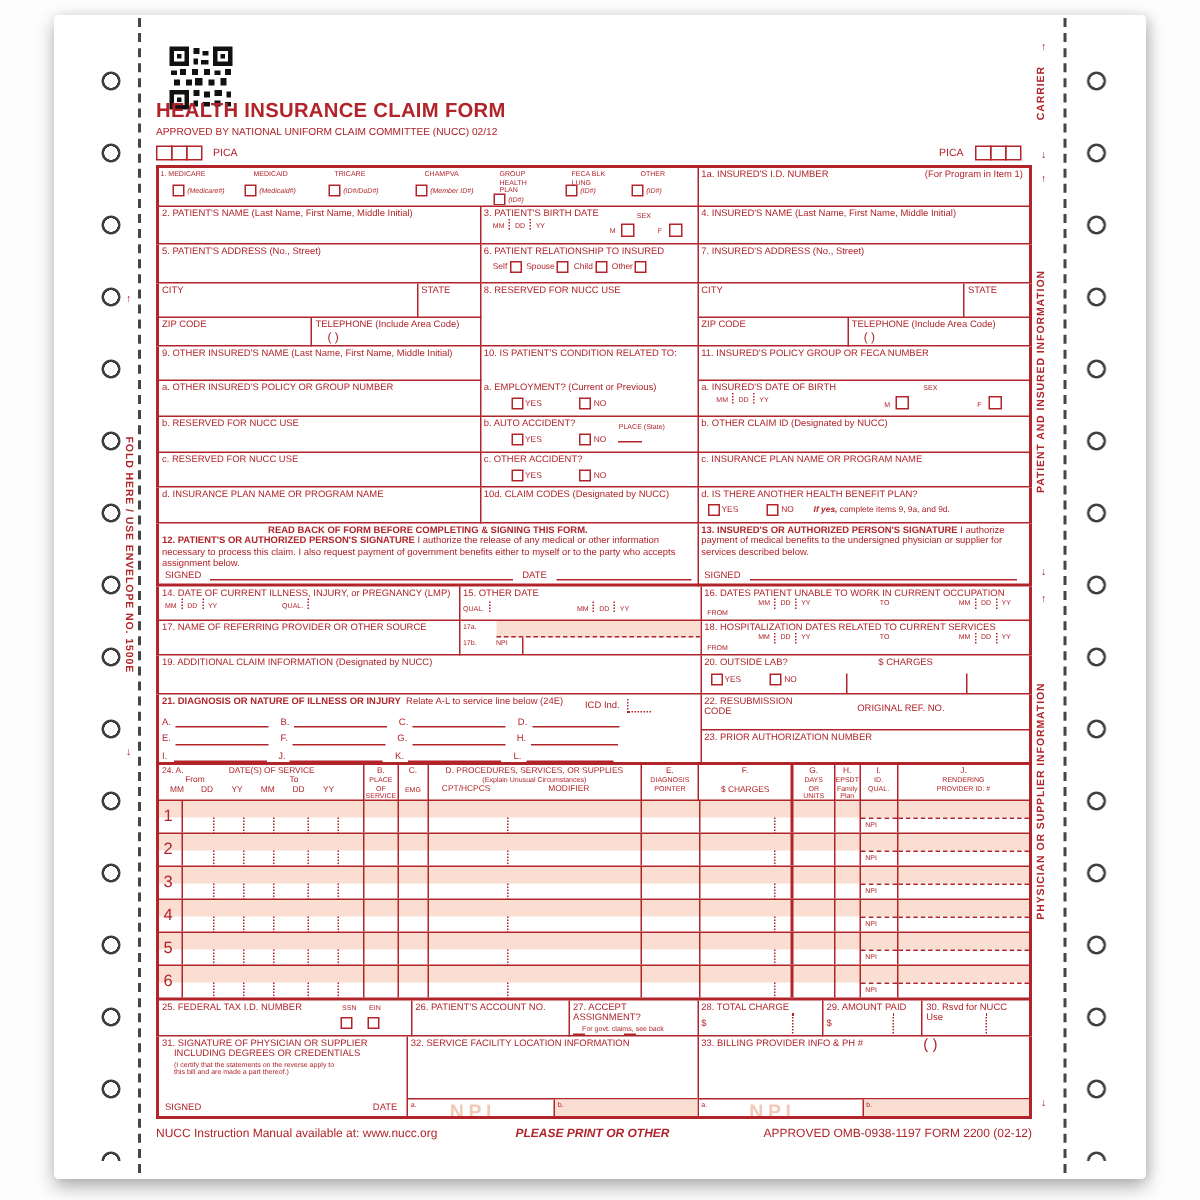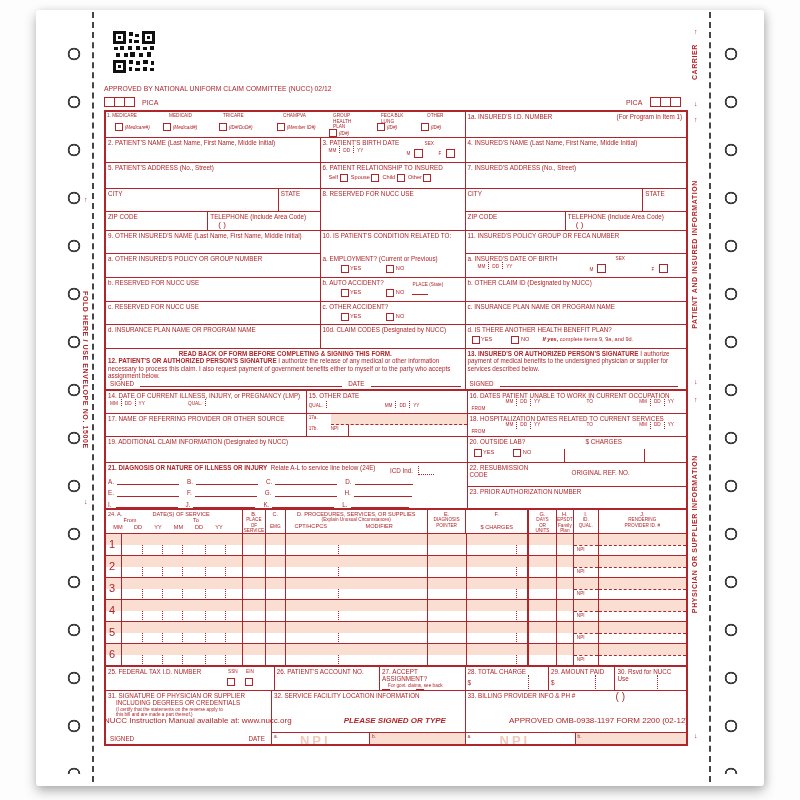--- a/index.html
+++ b/index.html
@@ -54,21 +54,21 @@
   .picabox{display:inline-block;width:11px;height:10px;border:1px solid var(--form-red);vertical-align:middle;margin-right:-1px}
   
   .srow{display:flex;height:22px;position:relative}
   .sc{position:relative;border-right:1px solid var(--form-red);height:100%}
   .sc:last-child{border-right:none}
   .band{position:absolute;left:0;right:0;top:0;height:11px;background:var(--shade-pink)}
   .rownum{font-size:11px;color:var(--form-red);padding-left:3px;line-height:20px}
   .npi-wm{font-size:13px;font-weight:bold;color:#f2c9b8;letter-spacing:3px}
   .hcell{display:flex;flex-direction:column;align-items:center;justify-content:flex-start;text-align:center;
     font-size:5.6px;line-height:1.12;padding-top:1px}
-  .footer{position:absolute;top:716px;left:104px;width:584px;font-size:8px;color:var(--form-red);display:flex}
+  .footer{position:absolute;top:751px;left:104px;width:584px;font-size:8px;color:var(--form-red);display:flex}
 </style>
 </head>
 <body>
 
 <div class="stage">
   <div class="paper"></div>
   <div class="holes left"></div>
   <div class="holes right"></div>
   <div class="perf left"></div>
   <div class="perf right"></div>
@@ -124,20 +124,21 @@
         <rect x="33" y="4" width="7" height="7"></rect>
         <rect x="4" y="33" width="7" height="7"></rect>
       </g>
     <g fill="#111">
         <rect x="6" y="6" width="3" height="3"></rect>
         <rect x="35" y="6" width="3" height="3"></rect>
         <rect x="6" y="35" width="3" height="3"></rect>
       </g>
   </svg>
 
+  <div class="title">HEALTH INSURANCE CLAIM FORM</div>
   <div class="approved">APPROVED BY NATIONAL UNIFORM CLAIM COMMITTEE (NUCC) 02/12</div>
 
   <div class="picarow">
     <span class="abs" style="left:0;top:0"><span class="picabox"></span><span class="picabox"></span><span class="picabox"></span></span>
     <span class="abs" style="left:38px;top:2px">PICA</span>
     <span class="abs" style="left:522px;top:2px">PICA</span>
     <span class="abs" style="left:546px;top:0"><span class="picabox"></span><span class="picabox"></span><span class="picabox"></span></span>
   </div>
 
   <div class="form" style="top:110px;border-top:2px solid var(--form-red)">
@@ -778,16 +779,16 @@
           <div class="shade" style="flex:1;position:relative">
             <span class="abs tiny" style="left:2px;top:1px">b.</span>
           </div>
         </div>
       </div>
     </div>
   </div>
 
   <div class="footer">
     <span>NUCC Instruction Manual available at: www.nucc.org</span>
-    <span class="b i" style="margin-left:52px">PLEASE SIGNED OR TYPE</span>
+    <span class="b i" style="margin-left:52px">PLEASE PRINT OR OTHER</span>
     <span style="margin-left:auto">APPROVED OMB-0938-1197 FORM 2200 (02-12)</span>
   </div>
 </div>
 
 </body></html>

